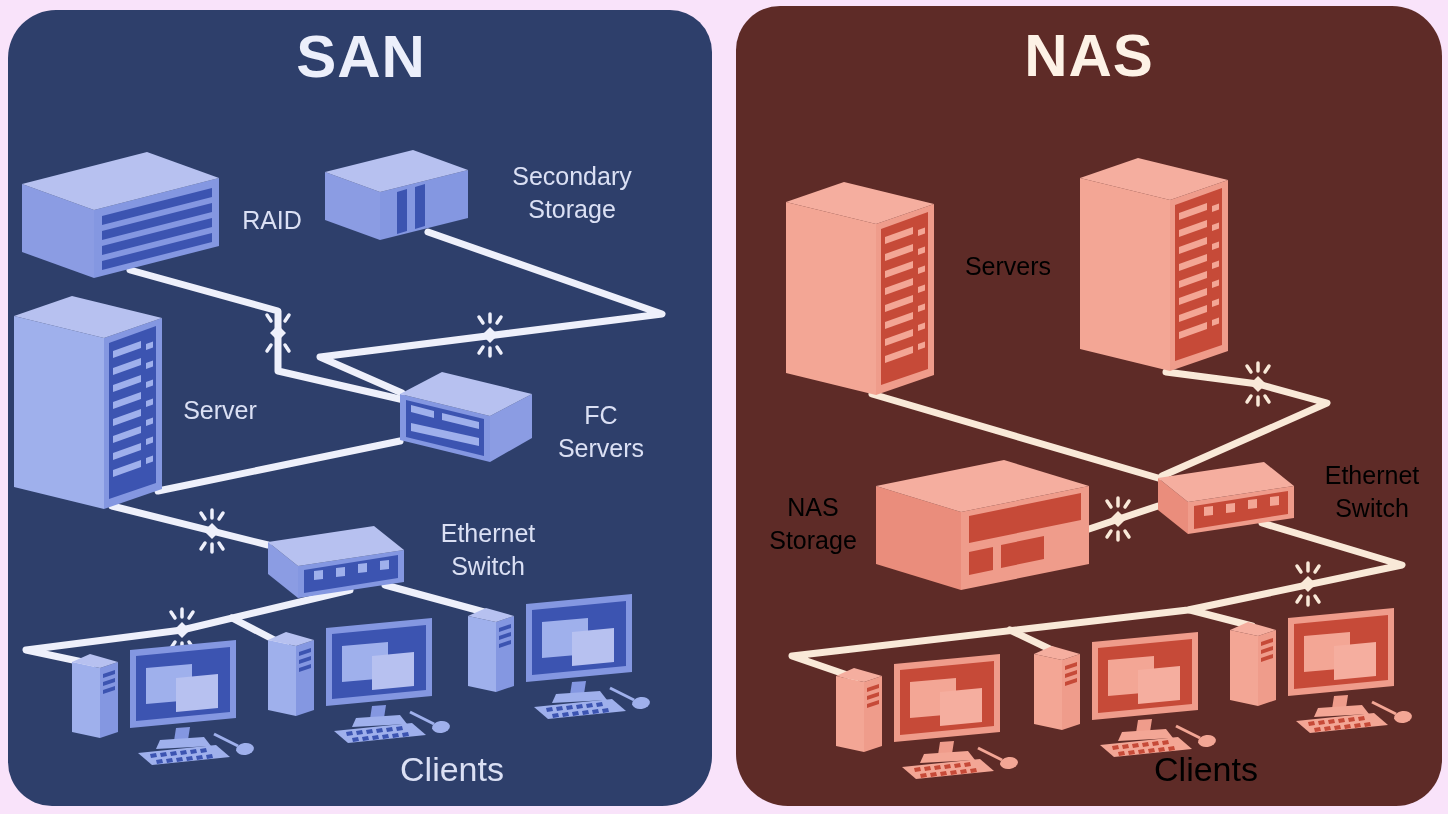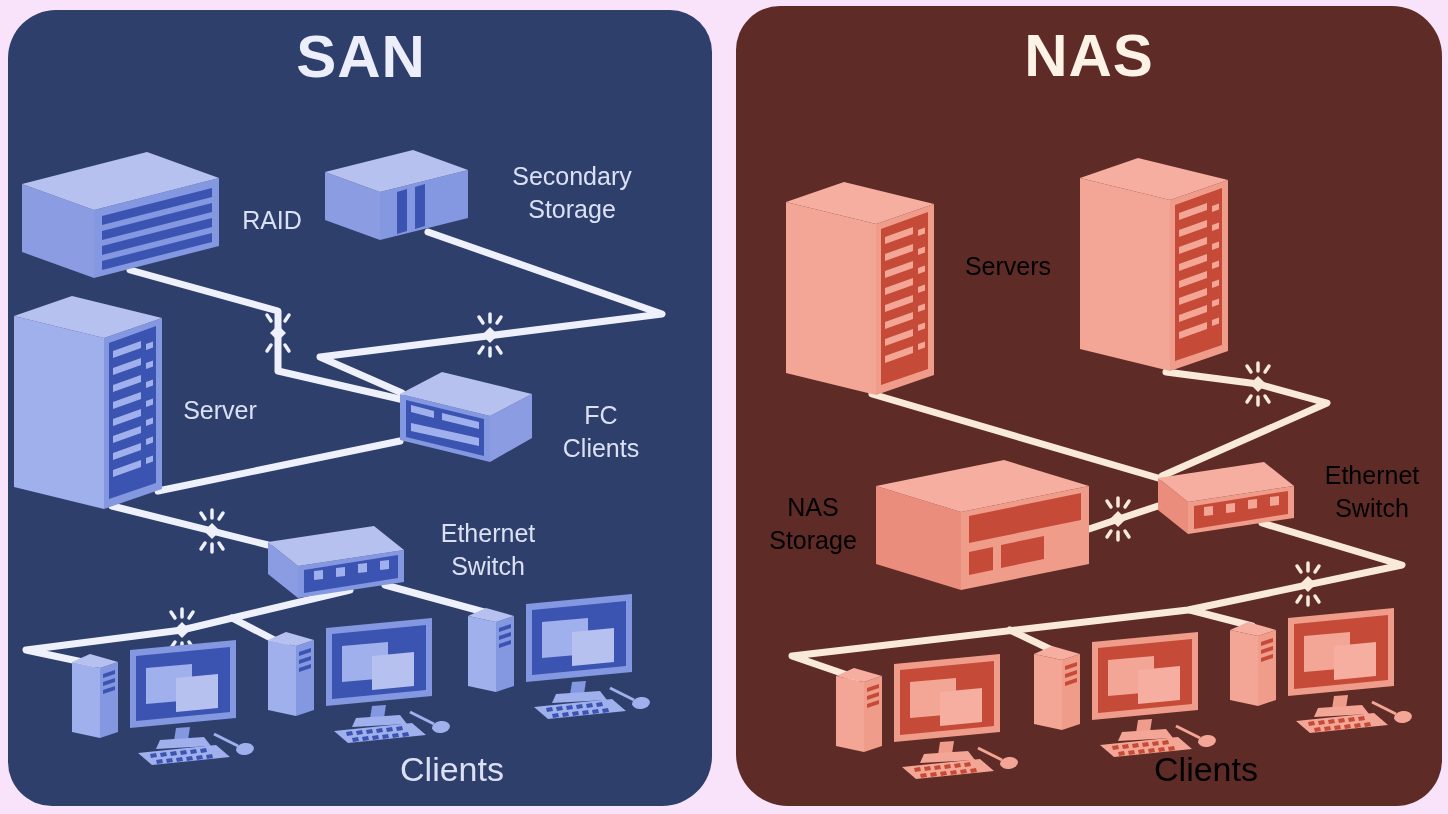--- a/index.html
+++ b/index.html
@@ -219,21 +219,21 @@
   </svg>
 
   <div class="title t-san" style="left:361px; top:56px;">SAN</div>
   <div class="title t-nas" style="left:1089px; top:55px;">NAS</div>
 
   <div class="lbl t-san" style="left:272px; top:220px;">RAID</div>
   <div class="lbl t-san" style="left:572px; top:193px;">Secondary
 Storage</div>
   <div class="lbl t-san" style="left:220px; top:410px;">Server</div>
   <div class="lbl t-san" style="left:601px; top:432px;">FC
-Clients</div>
+Servers</div>
   <div class="lbl t-san" style="left:488px; top:550px;">Ethernet
 Switch</div>
   <div class="lbl t-san" style="left:452px; top:769px; font-size:34px;">Clients</div>
 
   <div class="lbl t-nas" style="left:1008px; top:266px;">Servers</div>
   <div class="lbl t-nas" style="left:813px; top:524px;">NAS
 Storage</div>
   <div class="lbl t-nas" style="left:1372px; top:492px;">Ethernet
 Switch</div>
   <div class="lbl t-nas" style="left:1206px; top:769px; font-size:34px;">Clients</div>

